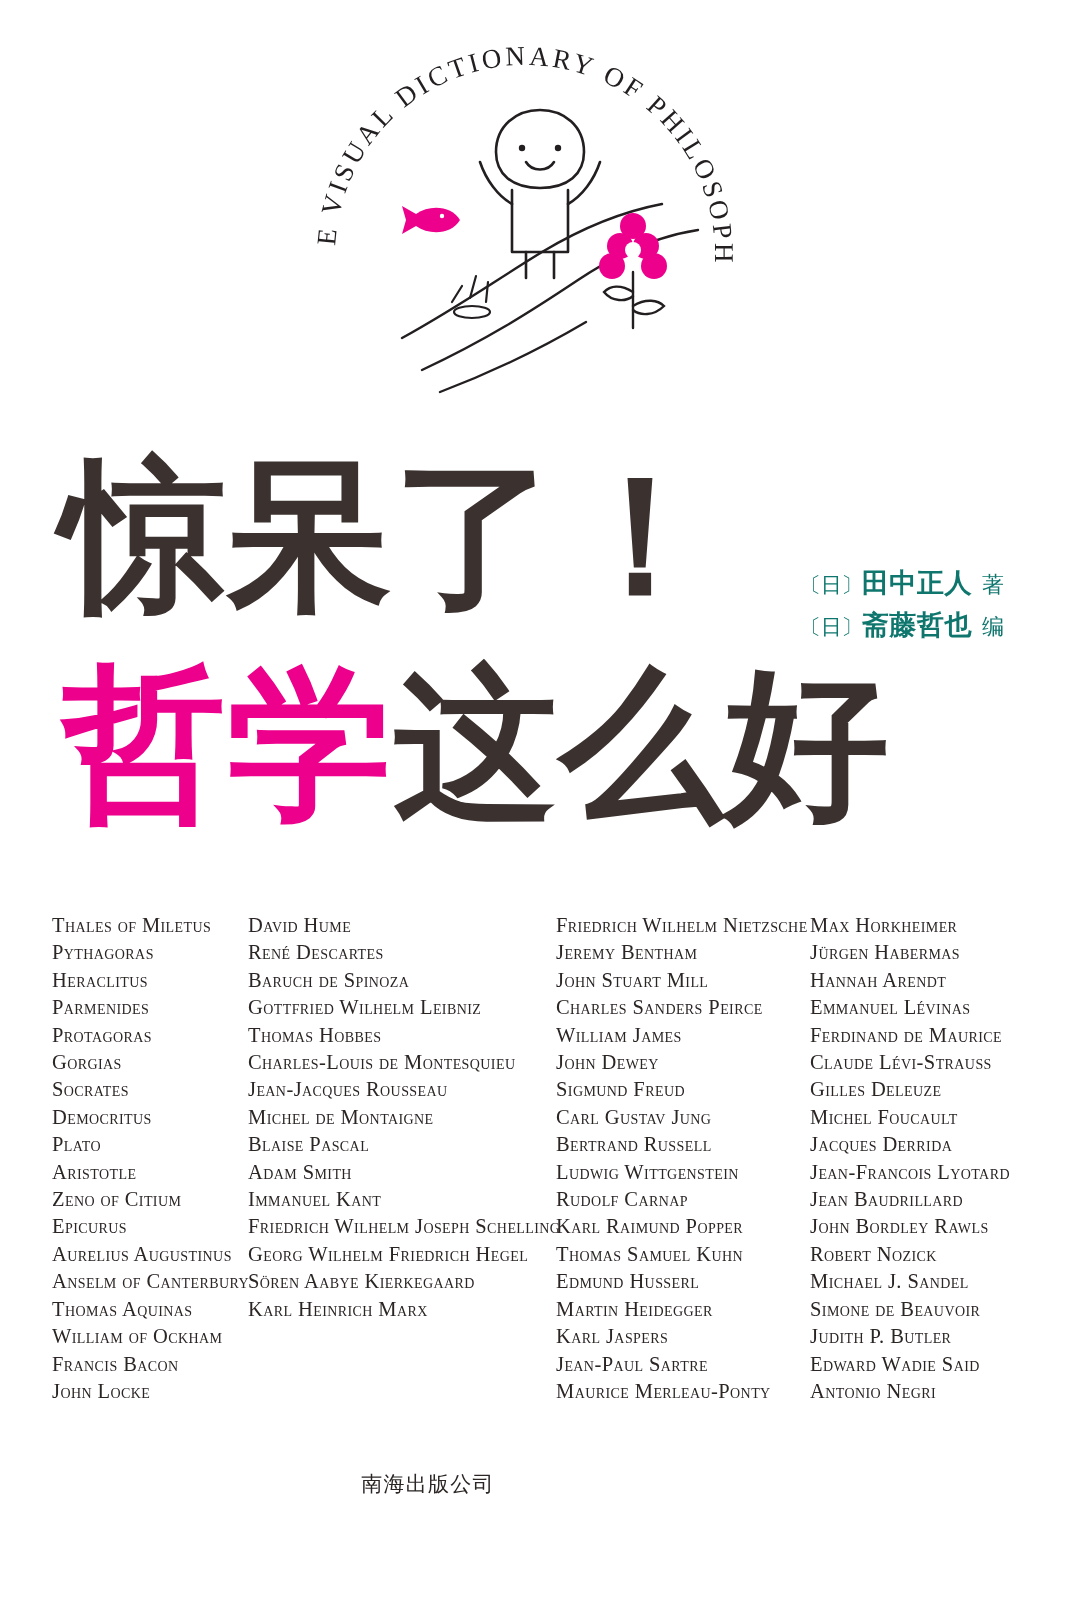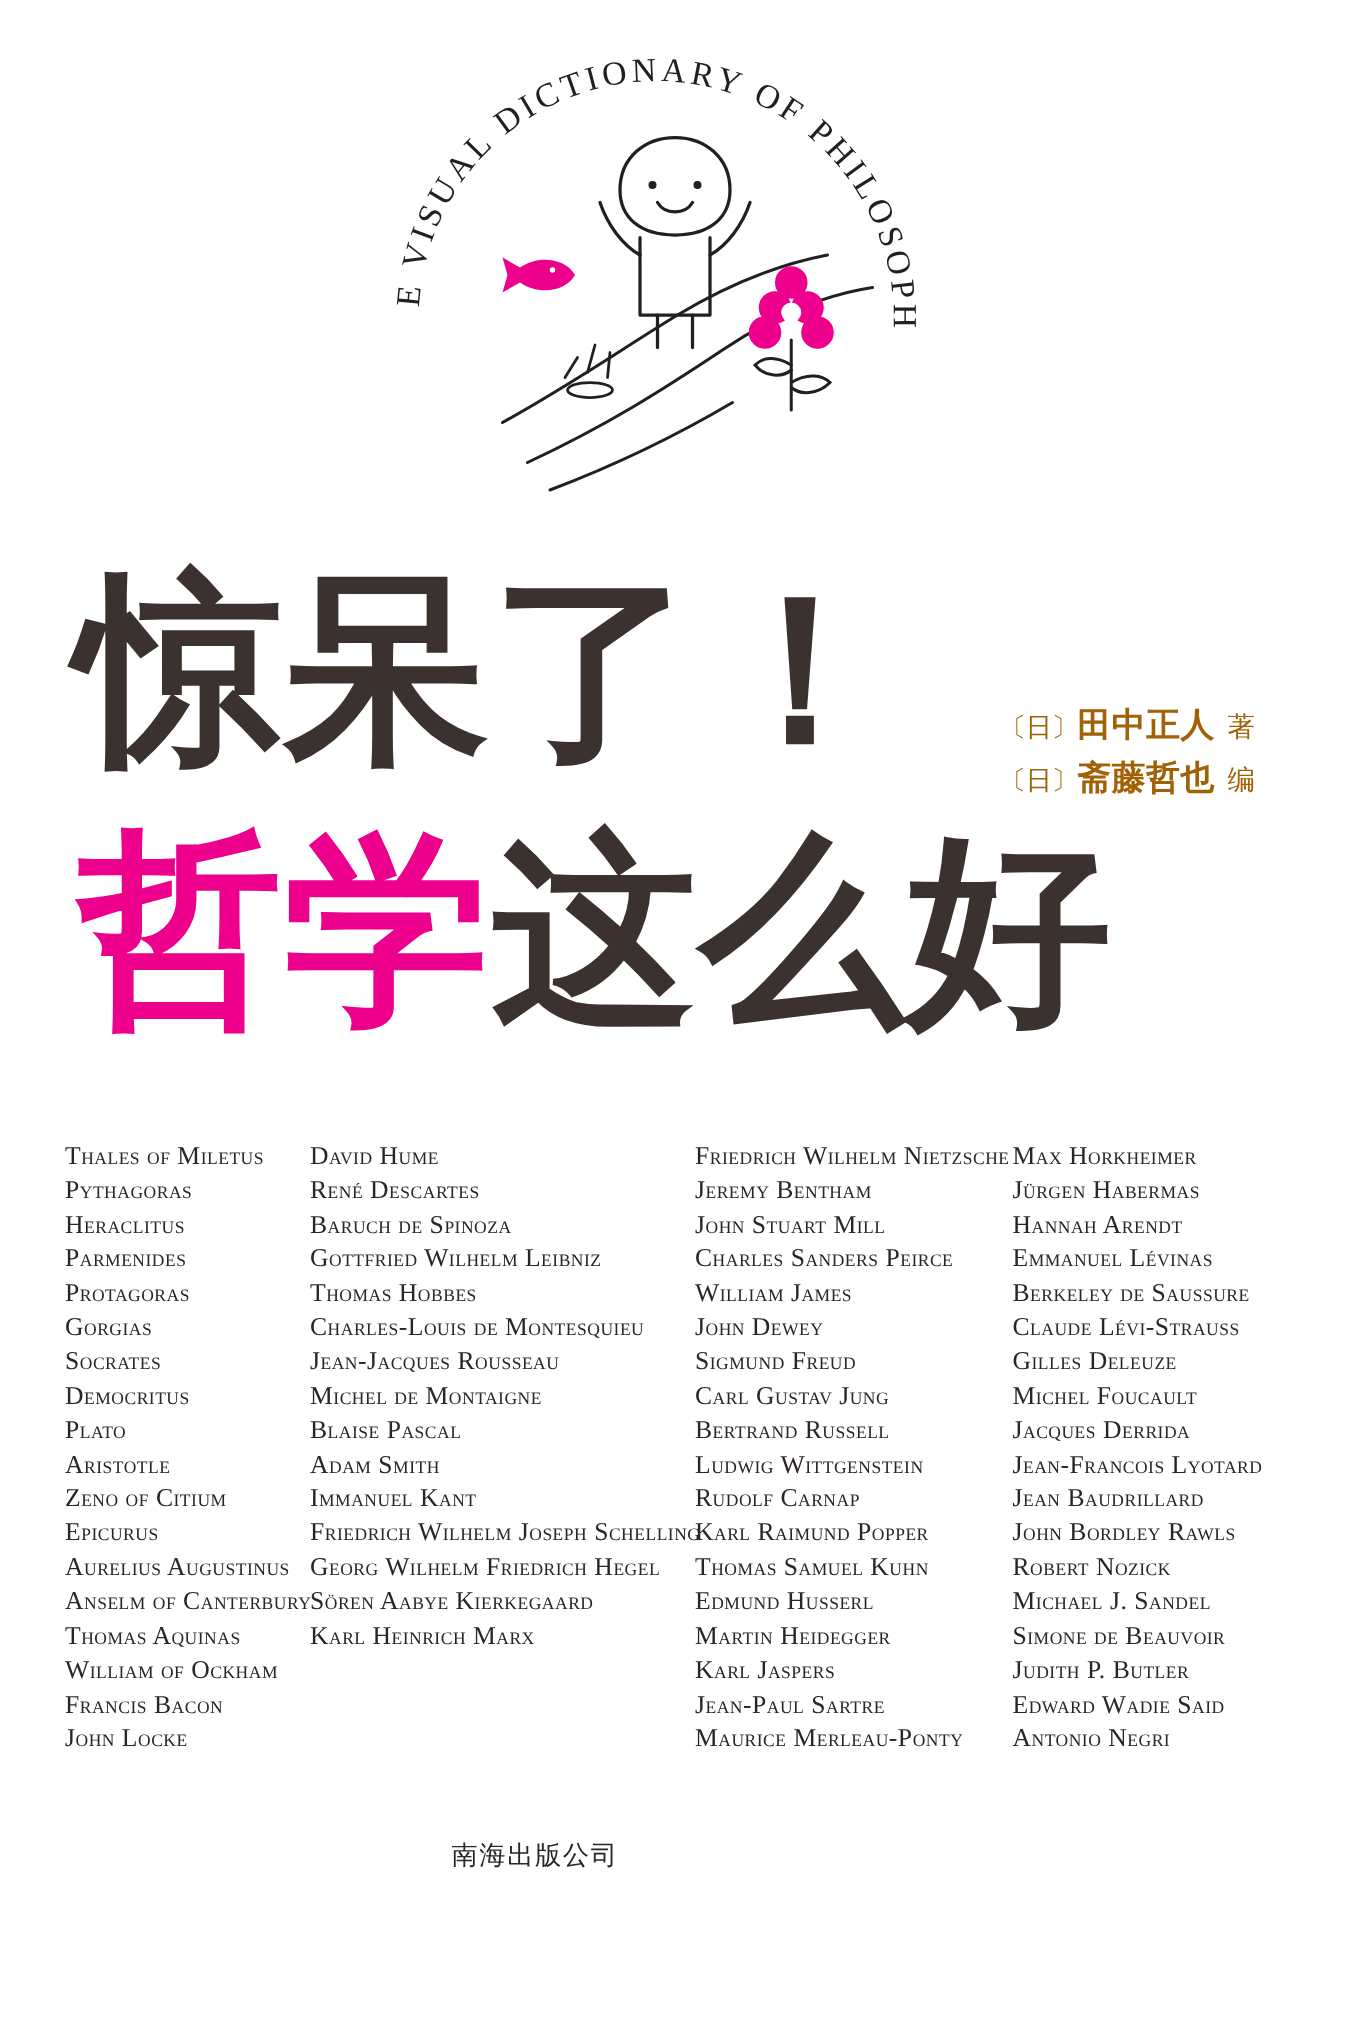--- a/index.html
+++ b/index.html
@@ -55,22 +55,22 @@
     font-size: 164px;
   }
   #title-line2 .pink {
     color: #ec008c;
   }
   #credits {
     position: absolute;
     right: 76px;
     top: 108px;
     text-align: center;
-    font-family: Liberation Mono, monospace;
-    color: #a16207;
+    font-family: Liberation Sans, sans-serif;
+    color: #0f766e;
     line-height: 1.55;
   }
   #credits .credit-row {
     font-size: 25px;
     white-space: nowrap;
   }
   #credits .nat {
     font-size: 21px;
     letter-spacing: -0.02em;
   }
@@ -261,21 +261,21 @@
     <span class="name-item">Karl Jaspers</span>
     <span class="name-item">Jean-Paul Sartre</span>
     <span class="name-item">Maurice Merleau-Ponty</span>
   </div>
 
   <div class="name-col col-4">
     <span class="name-item">Max Horkheimer</span>
     <span class="name-item">Jürgen Habermas</span>
     <span class="name-item">Hannah Arendt</span>
     <span class="name-item">Emmanuel Lévinas</span>
-    <span class="name-item">Berkeley de Saussure</span>
+    <span class="name-item">Ferdinand de Maurice</span>
     <span class="name-item">Claude Lévi-Strauss</span>
     <span class="name-item">Gilles Deleuze</span>
     <span class="name-item">Michel Foucault</span>
     <span class="name-item">Jacques Derrida</span>
     <span class="name-item">Jean-Francois Lyotard</span>
     <span class="name-item">Jean Baudrillard</span>
     <span class="name-item">John Bordley Rawls</span>
     <span class="name-item">Robert Nozick</span>
     <span class="name-item">Michael J. Sandel</span>
     <span class="name-item">Simone de Beauvoir</span>

